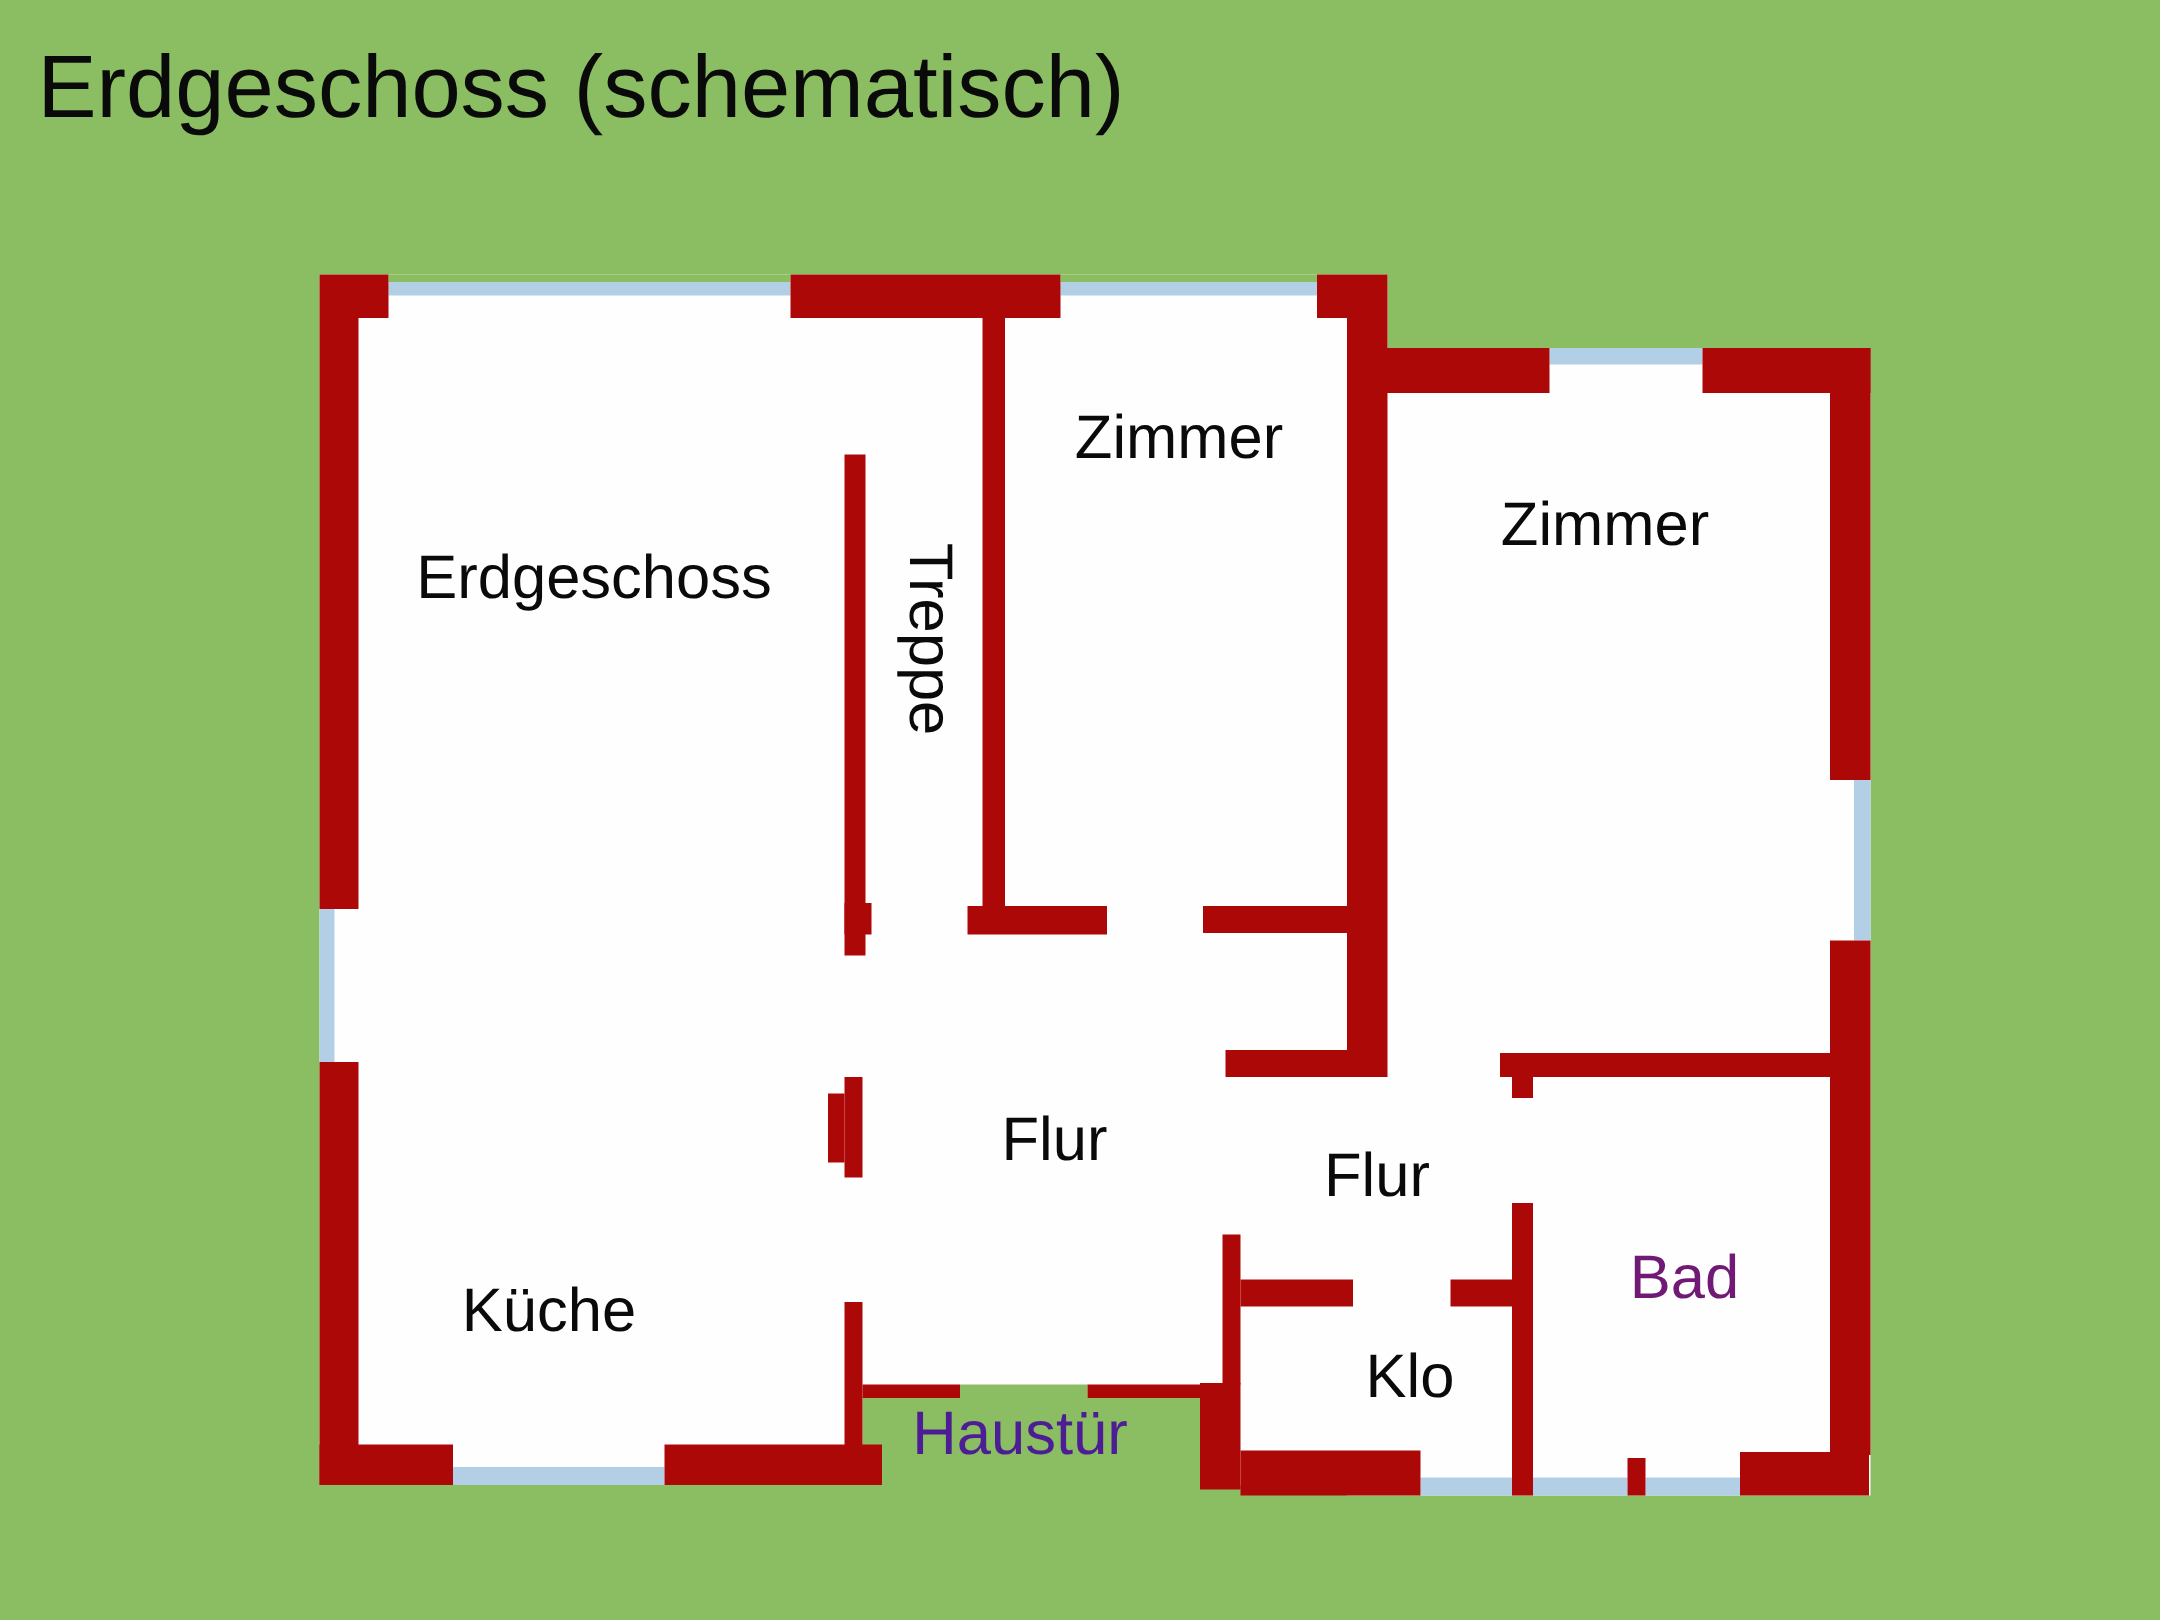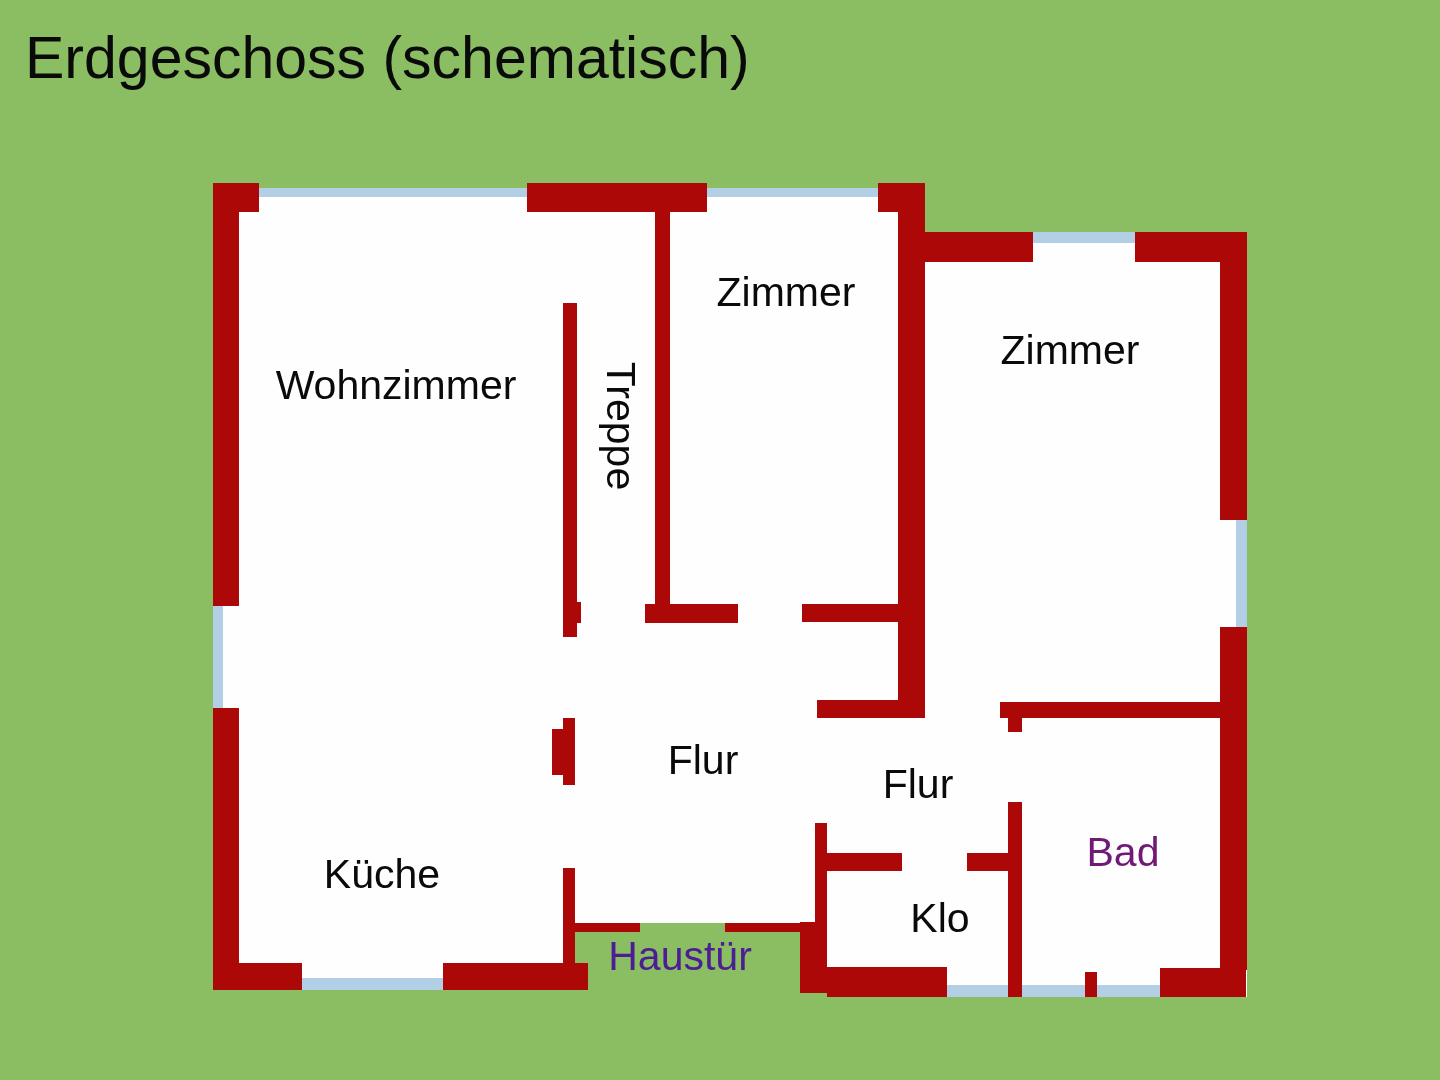--- a/index.html
+++ b/index.html
@@ -83,24 +83,24 @@
       <div class="rect" style="left: 1220px; top: 627px; width: 27px; height: 343px; background: rgb(173, 8, 8);"></div>
       <div class="rect" style="left: 1160px; top: 968px; width: 86px; height: 29px; background: rgb(173, 8, 8);"></div>
       <div class="rect" style="left: 1000px; top: 702px; width: 220px; height: 16px; background: rgb(173, 8, 8);"></div>
       <div class="rect" style="left: 1008px; top: 718px; width: 14px; height: 14px; background: rgb(173, 8, 8);"></div>
       <div class="rect" style="left: 1008px; top: 802px; width: 14px; height: 195px; background: rgb(173, 8, 8);"></div>
       <div class="rect" style="left: 827px; top: 853px; width: 75px; height: 18px; background: rgb(173, 8, 8);"></div>
       <div class="rect" style="left: 967px; top: 853px; width: 55px; height: 18px; background: rgb(173, 8, 8);"></div>
       <div class="rect" style="left: 815px; top: 823px; width: 12px; height: 100px; background: rgb(173, 8, 8);"></div>
       <div class="rect" style="left: 827px; top: 967px; width: 120px; height: 30px; background: rgb(173, 8, 8);"></div>
       <div class="rect" style="left: 1085px; top: 972px; width: 12px; height: 25px; background: rgb(173, 8, 8);"></div>
-      <div class="room-label" style="left: 396px; top: 385px; color: rgb(10, 10, 10);">Wohnzimmer</div>
+      <div class="room-label" style="left: 396px; top: 385px; color: rgb(10, 10, 10);">Erdgeschoss</div>
       <div class="room-label rot90" style="left: 620px; top: 426px; color: rgb(10, 10, 10);">Treppe</div>
       <div class="room-label" style="left: 786px; top: 292px; color: rgb(10, 10, 10);">Zimmer</div>
       <div class="room-label" style="left: 1070px; top: 350px; color: rgb(10, 10, 10);">Zimmer</div>
       <div class="room-label" style="left: 703px; top: 760px; color: rgb(10, 10, 10);">Flur</div>
       <div class="room-label" style="left: 918px; top: 784px; color: rgb(10, 10, 10);">Flur</div>
-      <div class="room-label" style="left: 366px; top: 874px; color: rgb(10, 10, 10); margin-left: 16px;">Küche</div>
+      <div class="room-label" style="left: 366px; top: 874px; color: rgb(10, 10, 10);">Küche</div>
       <div class="room-label" style="left: 916px; top: 918px; color: rgb(10, 10, 10); margin-left: 24px;">Klo</div>
       <div class="room-label" style="left: 1123px; top: 852px; color: #701a75;">Bad</div>
       <div class="room-label" style="left: 680px; top: 956px; color: #4c1d95;">Haustür</div>
     </div>
 </div>
 
 </body></html>

